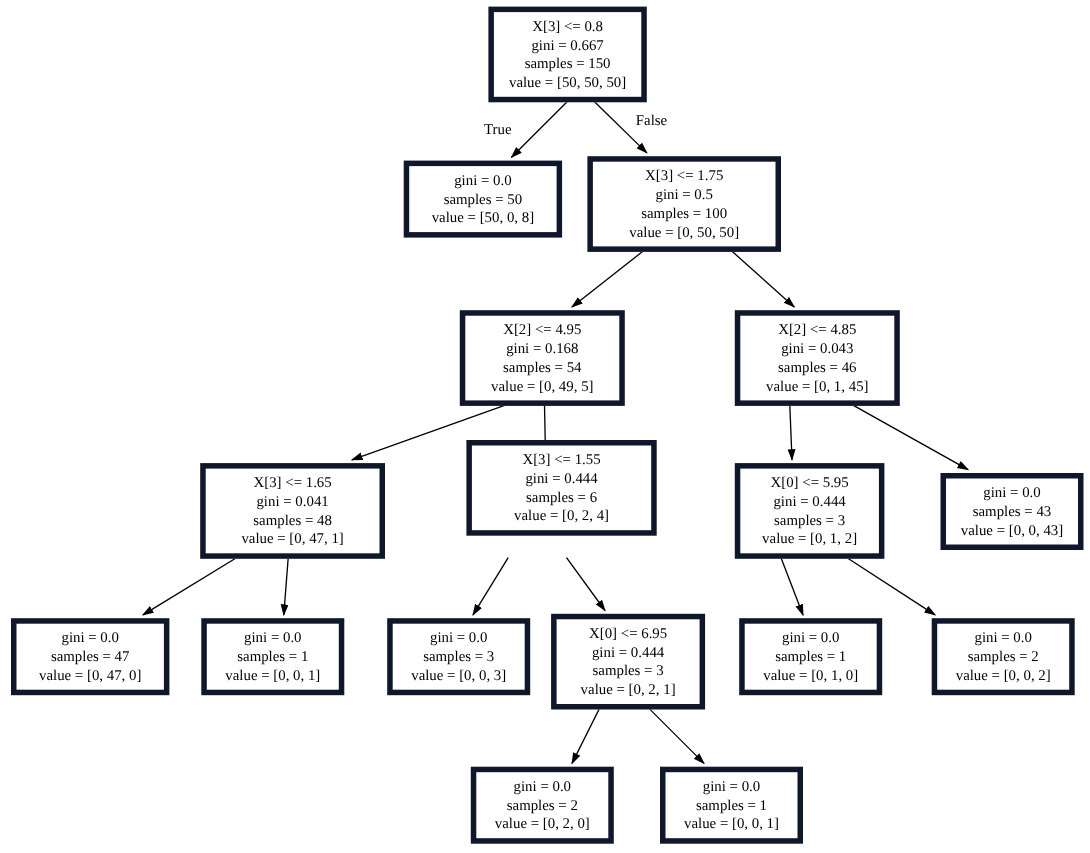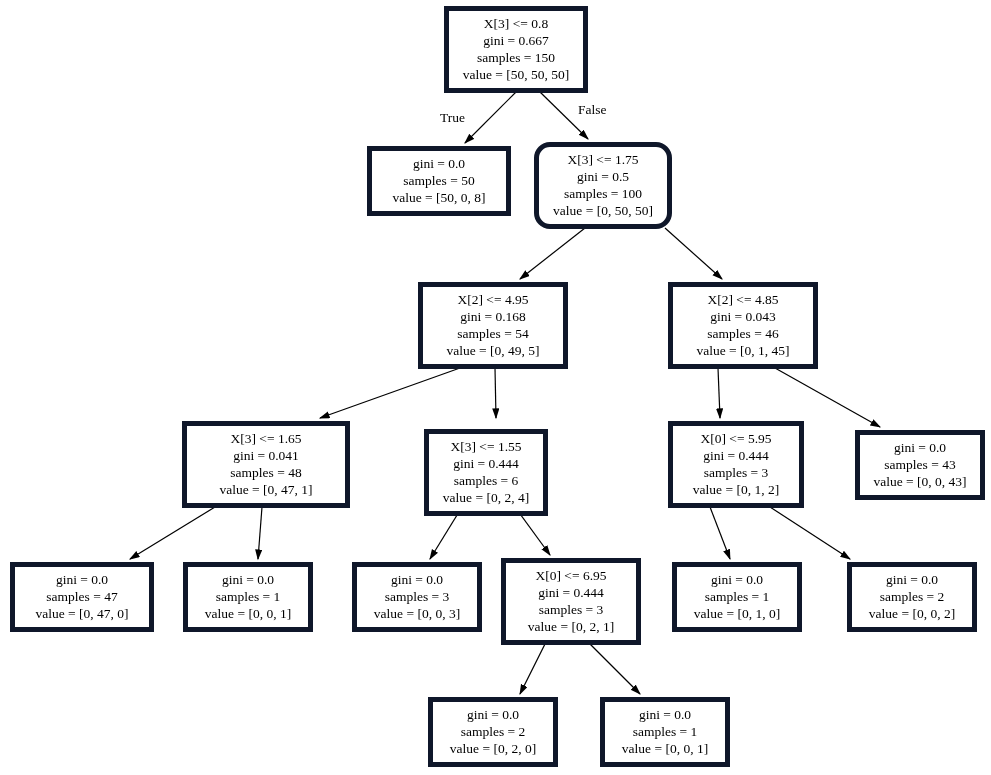--- a/index.html
+++ b/index.html
@@ -80,21 +80,21 @@
         <span class="line">X[3] &lt;= 0.8</span>
         <span class="line">gini = 0.667</span>
         <span class="line">samples = 150</span>
         <span class="line">value = [50, 50, 50]</span>
       </div>
       <div class="node" style="left: 367px; top: 146px; width: 144px;">
         <span class="line">gini = 0.0</span>
         <span class="line">samples = 50</span>
         <span class="line">value = [50, 0, 8]</span>
       </div>
-      <div class="node" style="left: 534px; top: 142px; width: 138px; border-radius: 16px;">
+      <div class="node" style="left: 534px; top: 142px; width: 176px;">
         <span class="line">X[3] &lt;= 1.75</span>
         <span class="line">gini = 0.5</span>
         <span class="line">samples = 100</span>
         <span class="line">value = [0, 50, 50]</span>
       </div>
       <div class="node" style="left: 418px; top: 282px; width: 150px;">
         <span class="line">X[2] &lt;= 4.95</span>
         <span class="line">gini = 0.168</span>
         <span class="line">samples = 54</span>
         <span class="line">value = [0, 49, 5]</span>
@@ -104,21 +104,21 @@
         <span class="line">gini = 0.043</span>
         <span class="line">samples = 46</span>
         <span class="line">value = [0, 1, 45]</span>
       </div>
       <div class="node" style="left: 182px; top: 421px; width: 168px;">
         <span class="line">X[3] &lt;= 1.65</span>
         <span class="line">gini = 0.041</span>
         <span class="line">samples = 48</span>
         <span class="line">value = [0, 47, 1]</span>
       </div>
-      <div class="node" style="left: 424px; top: 429px; width: 124px;">
+      <div class="node" style="left: 424px; top: 400px; width: 173px;">
         <span class="line">X[3] &lt;= 1.55</span>
         <span class="line">gini = 0.444</span>
         <span class="line">samples = 6</span>
         <span class="line">value = [0, 2, 4]</span>
       </div>
       <div class="node" style="left: 668px; top: 421px; width: 136px;">
         <span class="line">X[0] &lt;= 5.95</span>
         <span class="line">gini = 0.444</span>
         <span class="line">samples = 3</span>
         <span class="line">value = [0, 1, 2]</span>

